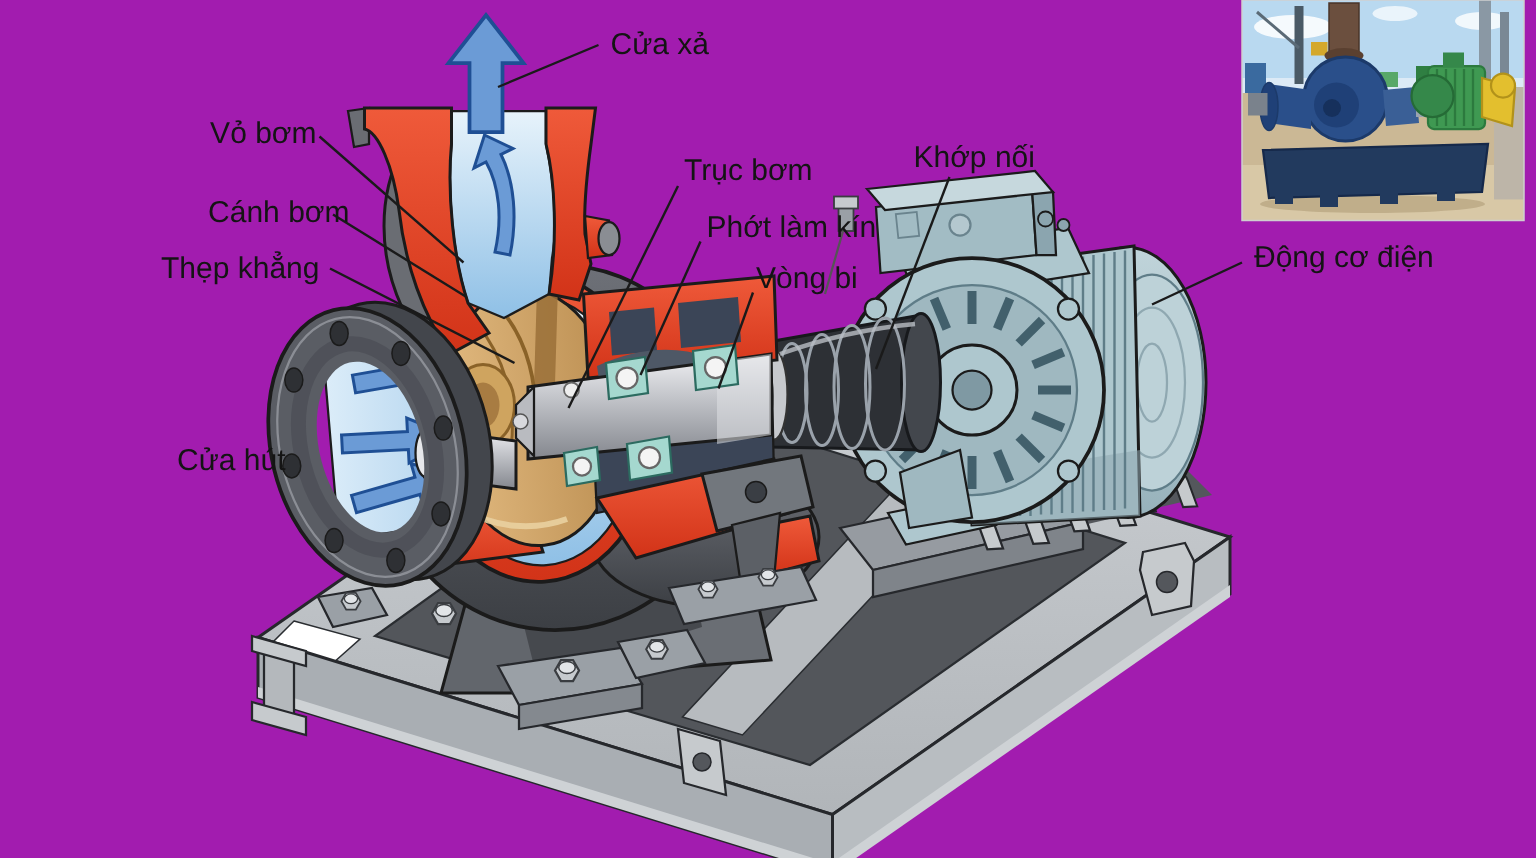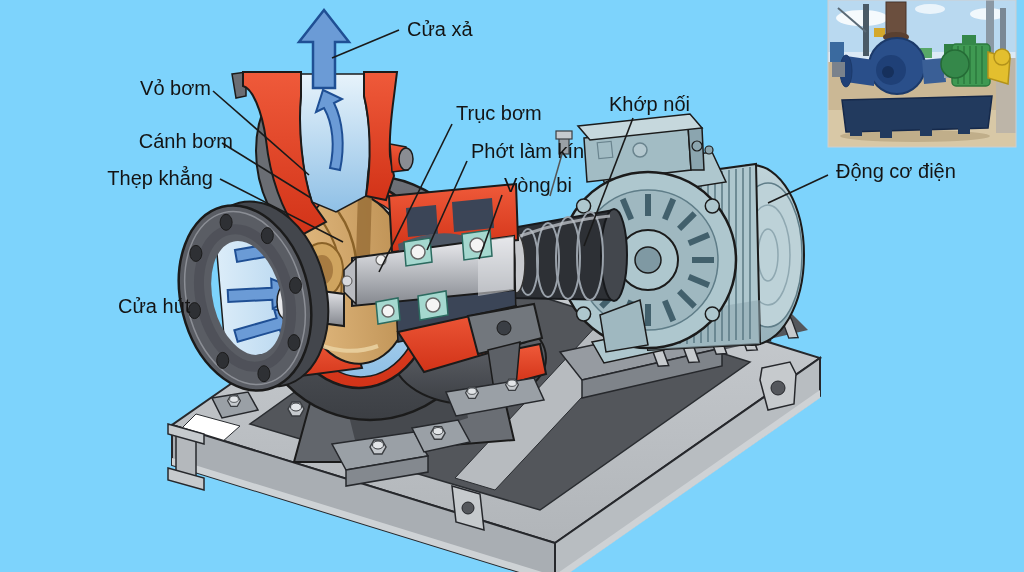--- a/index.html
+++ b/index.html
@@ -1,16 +1,16 @@
 <!DOCTYPE html>
 <html><head>
 <meta charset="utf-8">
 <style>
   html,body{margin:0;padding:0;background:#fff;}
-  .stage{position:relative;width:1024px;height:572px;background:#7dd3fc;overflow:hidden;
+  .stage{position:relative;width:1024px;height:572px;background:#a21caf;overflow:hidden;
          font-family:"Liberation Sans",sans-serif;}
   svg{position:absolute;left:0;top:0;}
   text.lbl{font-family:"Liberation Sans","DejaVu Sans",sans-serif;font-size:20px;fill:#141414;font-weight:500;}
 </style>
 </head>
 <body>
 
 <div class="stage">
 <svg width="1024" height="572" viewBox="0 0 1024 572">
   <defs>

